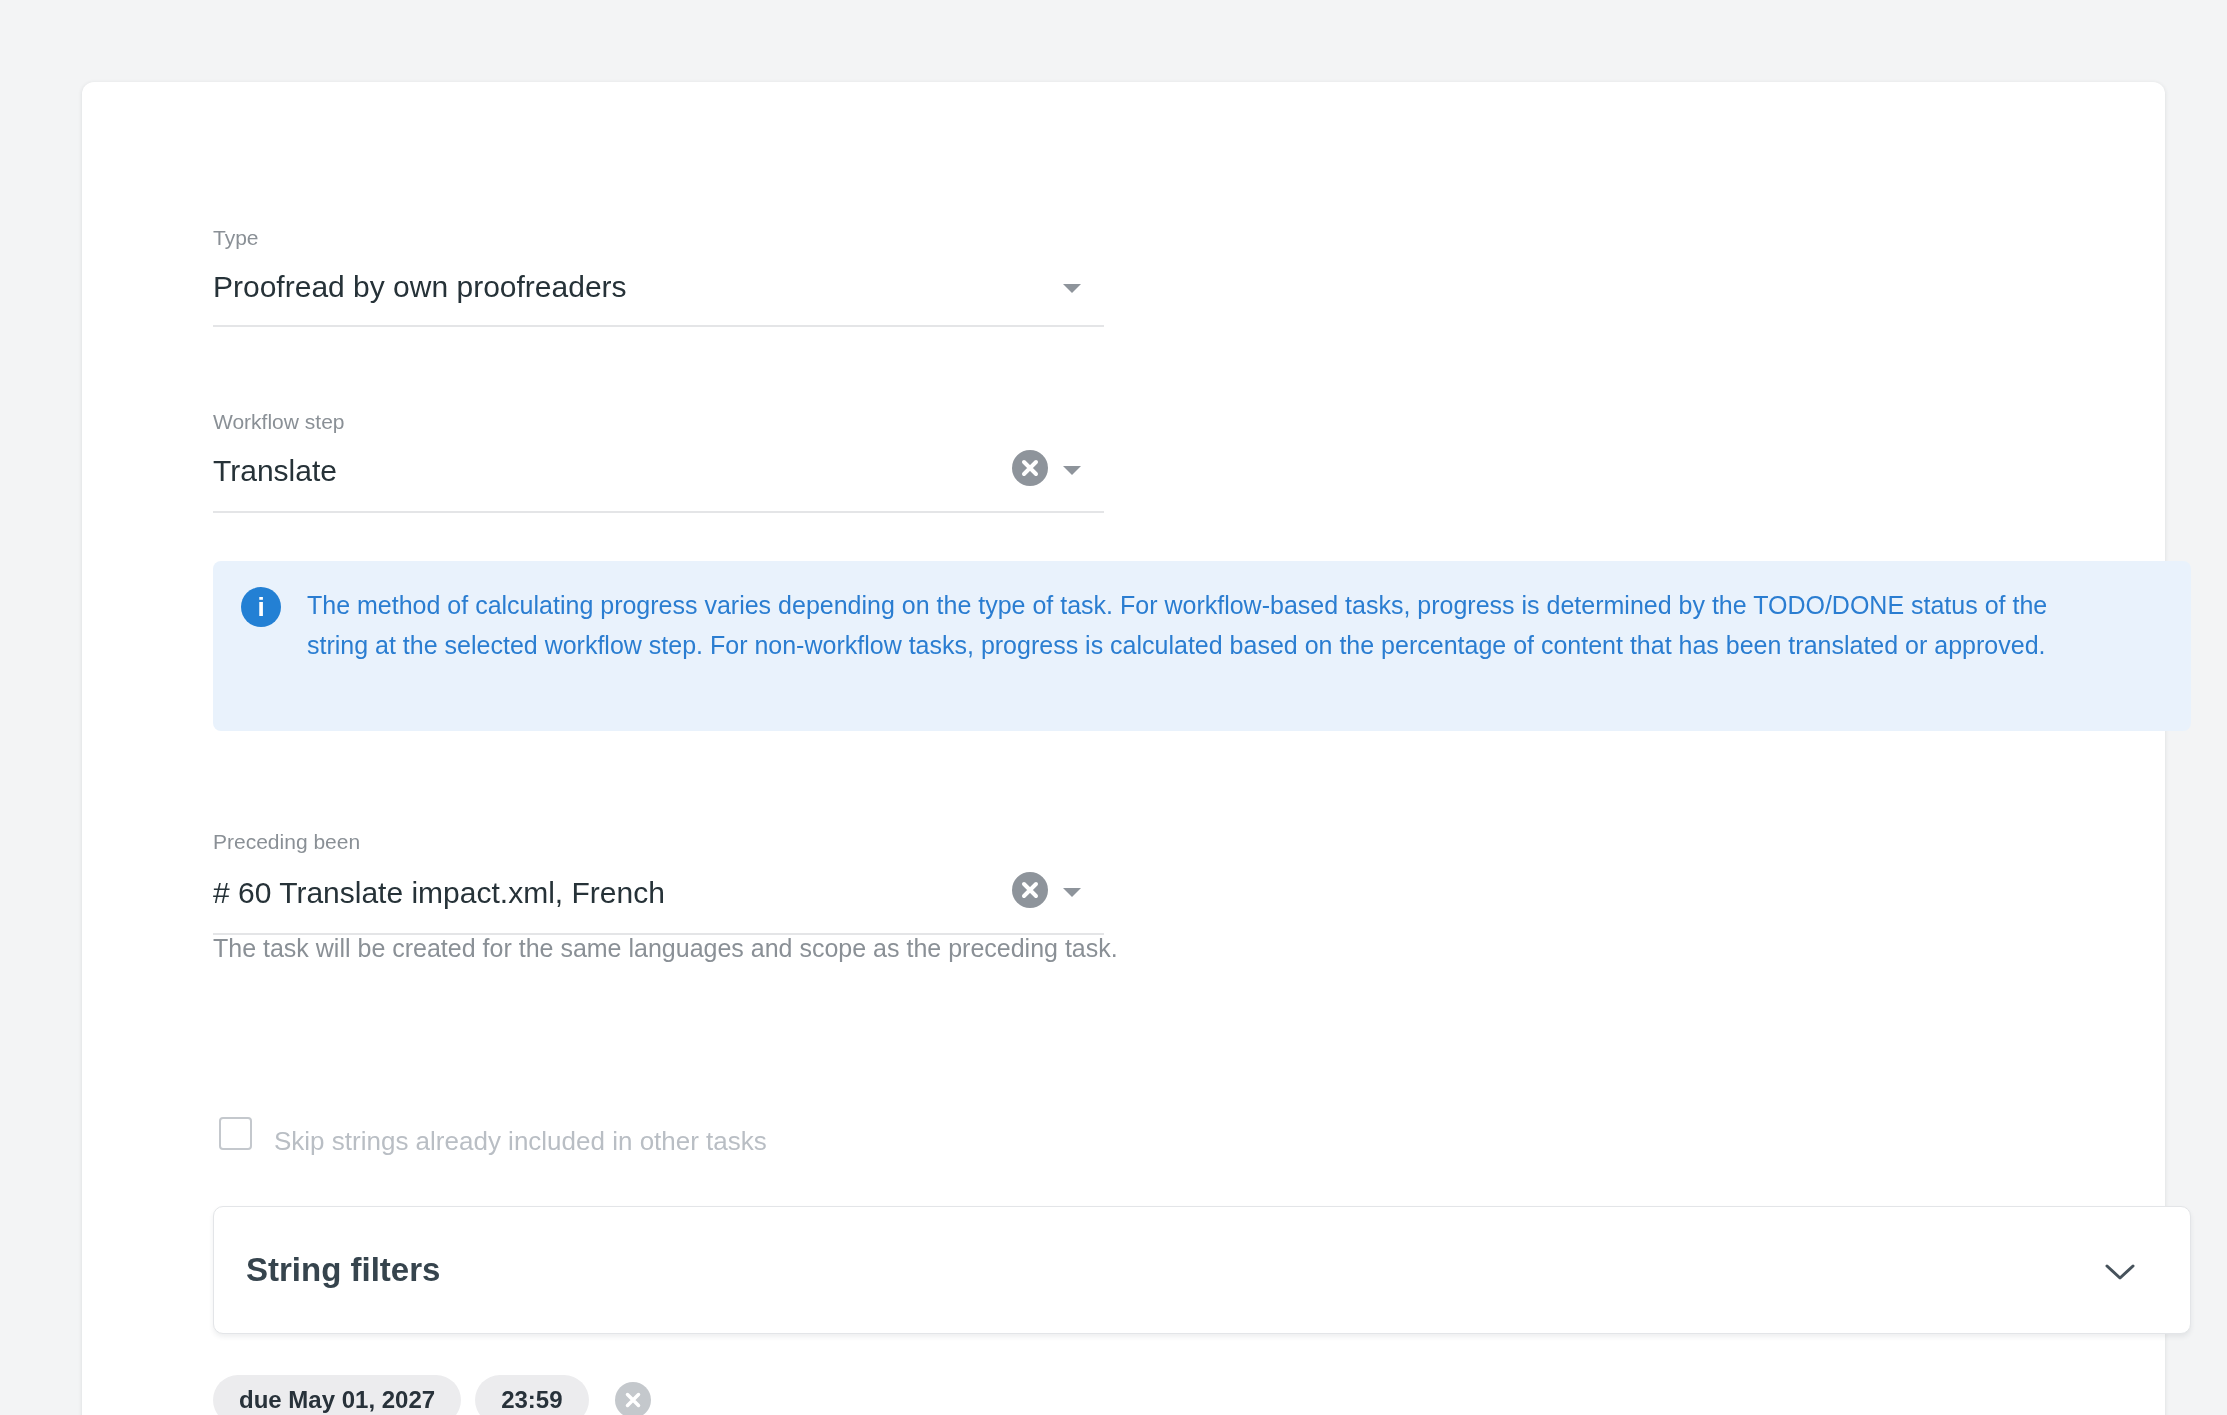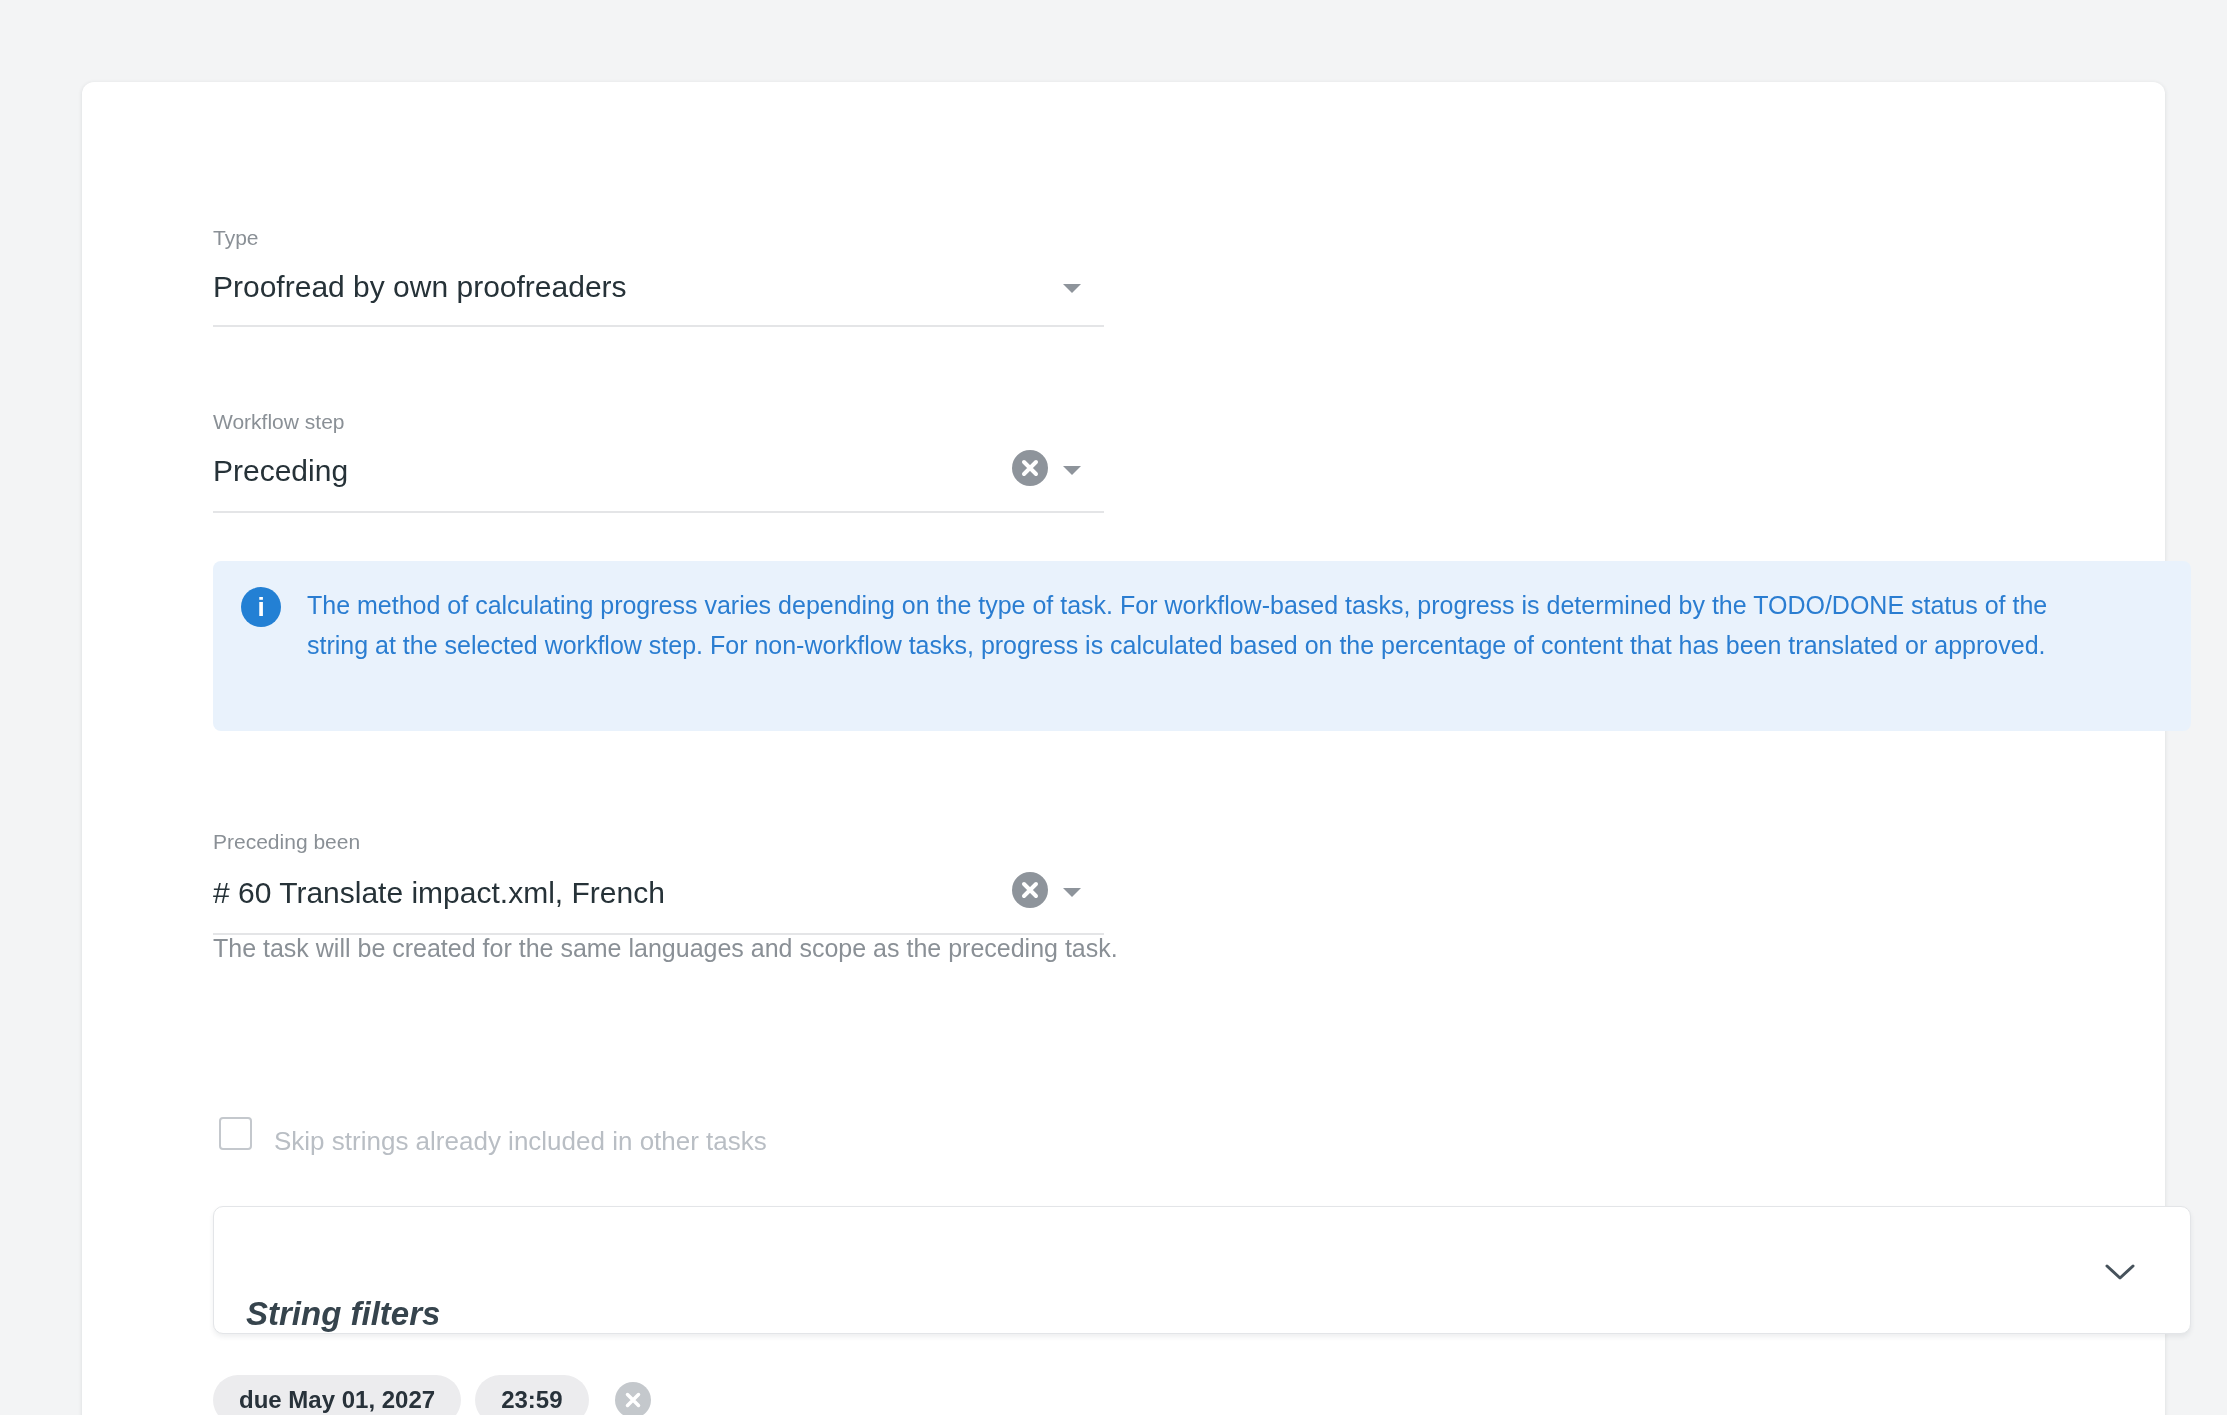--- a/index.html
+++ b/index.html
@@ -70,21 +70,21 @@
   }
   .checkbox-label {
     position: absolute; left: 55px; top: 0;
     font-size: 26px; line-height: 33px; color: #b9bec4; white-space: nowrap; margin-top: 8px;
   }
 
   .filters-panel {
     position: absolute; left: 131px; top: 1124px; width: 1978px; height: 128px;
     background: #ffffff; border: 1px solid #e3e5e8; border-radius: 10px;
     box-shadow: 0 3px 5px rgba(40,50,60,.08);
-    display: flex; align-items: flex-end; cursor: pointer; font-style: italic;
+    display: flex; align-items: center; cursor: pointer;
   }
   .filters-title {
     margin-left: 32px; font-size: 33px; font-weight: 700; color: #36444d;
   }
   .filters-chevron { position: absolute; right: 54px; top: 56px; }
 
   .chips-row {
     position: absolute; left: 131px; top: 1293px; height: 50px;
     display: flex; align-items: center;
   }
@@ -106,21 +106,21 @@
 
 <div id="screen">
   <div class="card">
 
     <div class="field-label" style="top:142px;">Type</div>
     <div class="field-value" style="top:186px;">Proofread by own proofreaders</div>
     <div class="caret" style="left:981px; top:202px;"></div>
     <div class="underline" style="top:243px;"></div>
 
     <div class="field-label" style="top:326px;">Workflow step</div>
-    <div class="field-value" style="top:370px;">Preceding</div>
+    <div class="field-value" style="top:370px;">Translate</div>
     <div class="clear-btn" style="left:930px; top:368px;">
       <svg width="36" height="36" viewBox="0 0 36 36">
         <path d="M12 12 L24 24 M24 12 L12 24" stroke="#ffffff" stroke-width="4" stroke-linecap="round" fill="none"></path>
       </svg>
     </div>
     <div class="caret" style="left:981px; top:384px;"></div>
     <div class="underline" style="top:429px;"></div>
 
     <div class="info-banner">
       <div class="info-icon">

